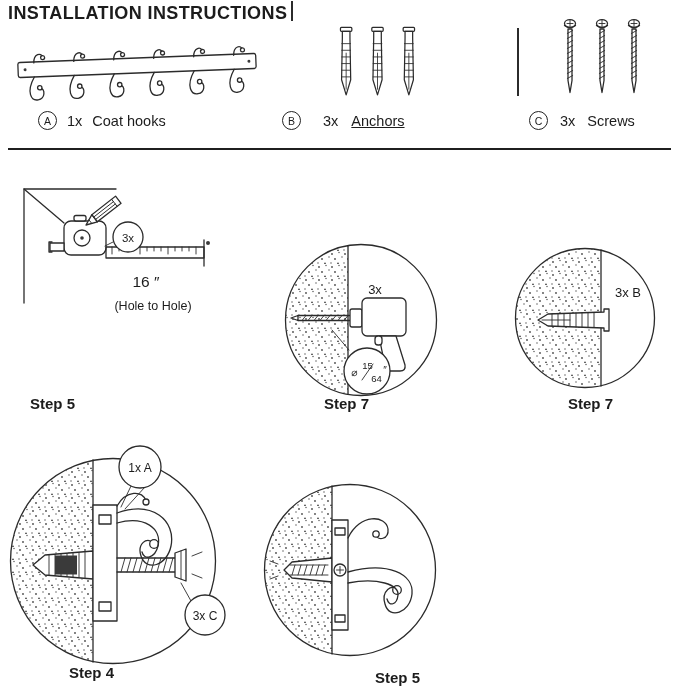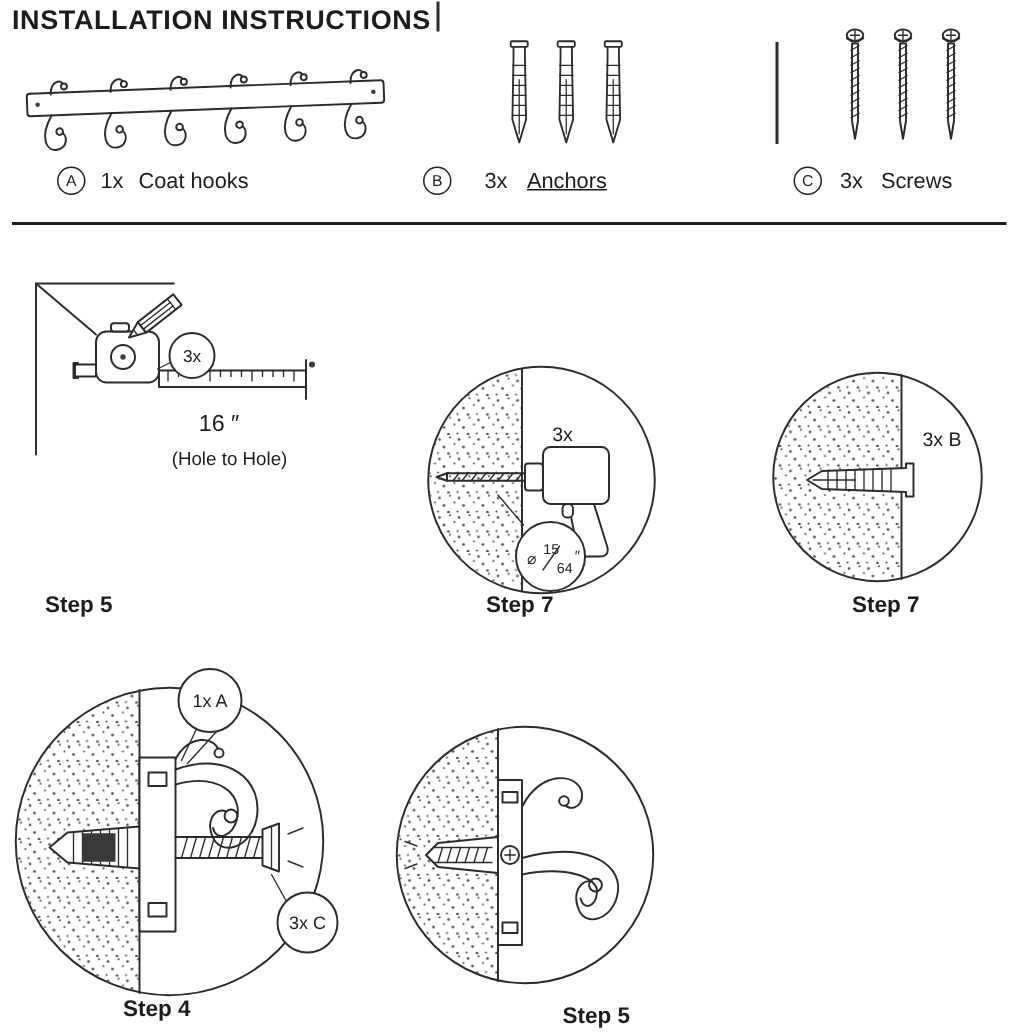--- a/index.html
+++ b/index.html
@@ -291,16 +291,16 @@
       <circle class="sf" cx="118" cy="54" r="3.2"></circle>
       <path class="s" d="M90,92 C130,81 156,94 154,114 C152,133 131,140 127,124 C123,111 134,103 140,110"></path>
       <circle class="sf" cx="139" cy="110" r="4.3"></circle>
       <path class="s" d="M90,103 C120,97 141,105 140,115 C139,125 131,127 129,119"></path>
     </g>
   </svg>
 
   <div class="abs step-label" style="left:30px;top:395px;">Step 5</div>
   <div class="abs step-label" style="left:324px;top:395px;">Step 7</div>
   <div class="abs step-label" style="left:568px;top:395px;">Step 7</div>
-  <div class="abs step-label" style="left:82px;top:664px;">Step 4</div>
+  <div class="abs step-label" style="left:69px;top:664px;">Step 4</div>
   <div class="abs step-label" style="left:327px;top:669px;margin-left:48px;">Step 5</div>
 
 </div>
 
 </body></html>

